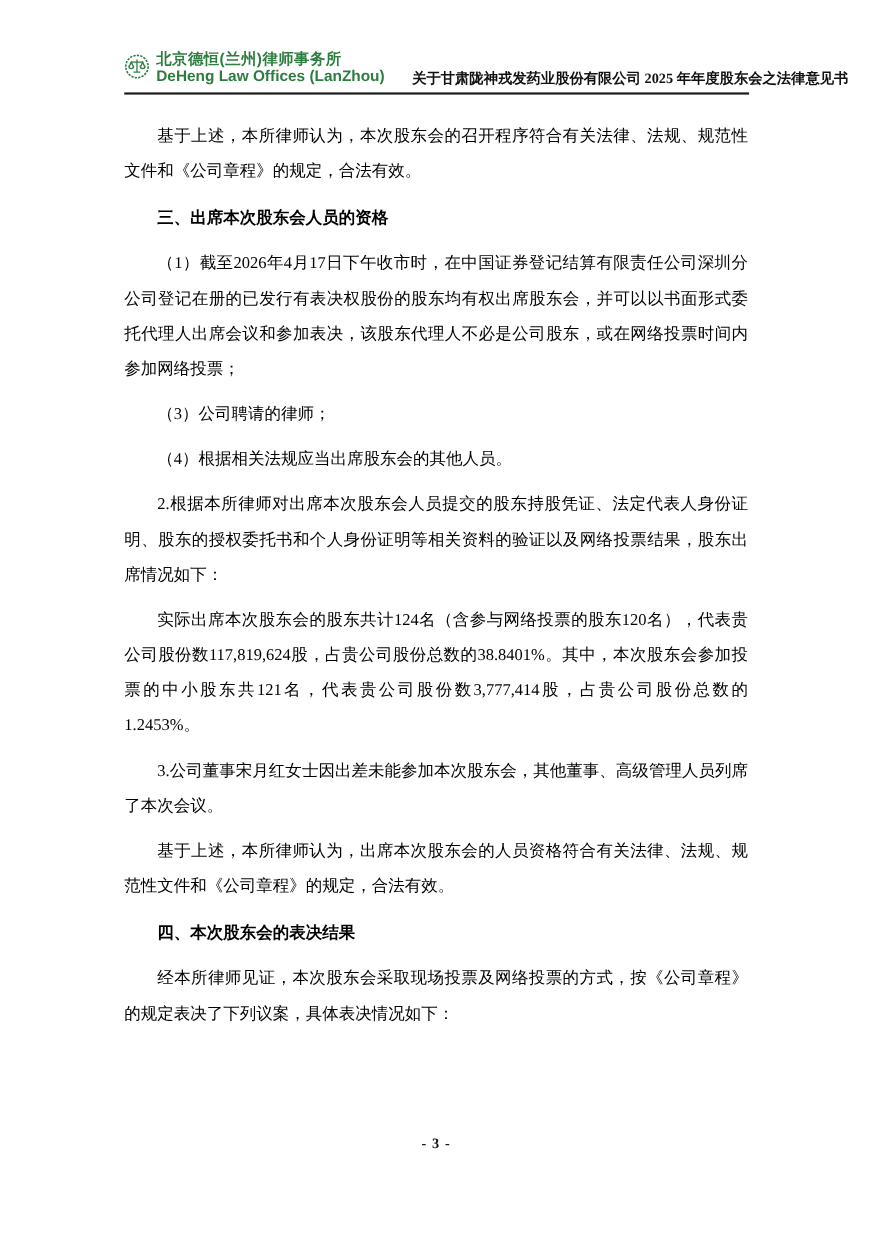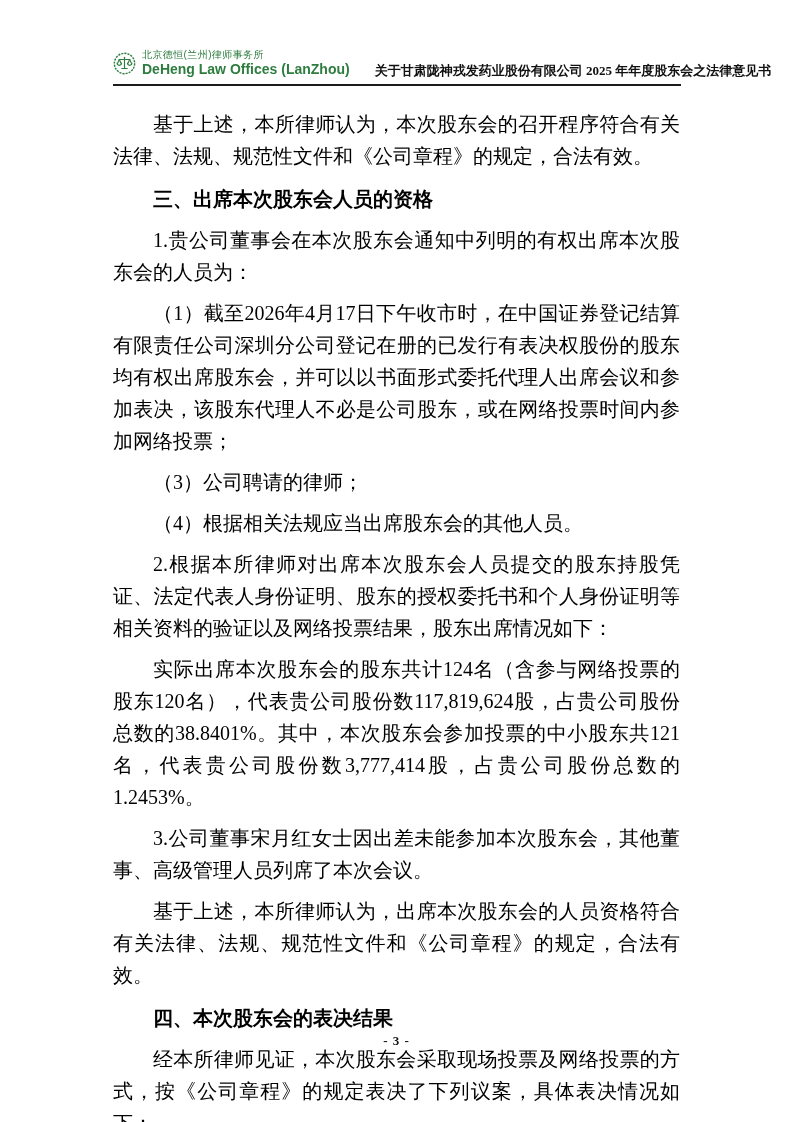--- a/index.html
+++ b/index.html
@@ -29,22 +29,22 @@
     display: flex;
     align-items: center;
     gap: 6px;
     padding-bottom: 7px;
     white-space: nowrap;
   }
   .logo-badge { width: 23px; height: 23px; flex: 0 0 auto; display: block; }
   .firm-names { display: flex; flex-direction: column; line-height: 1.15; }
   .firm-cn {
     font-family: "Liberation Sans", "DejaVu Sans", sans-serif;
-    font-weight: normal;
-    font-size: 10px;
+    font-weight: bold;
+    font-size: 14px;
     letter-spacing: 0.4px;
     color: #2e7d40;
   }
   .firm-en {
     font-family: "Liberation Sans", "DejaVu Sans", sans-serif;
     font-weight: bold;
     font-size: 14px;
     color: #2e7d40;
   }
   .doc-title {
@@ -62,21 +62,21 @@
     margin: 22px 113px 0 113px;
     font-size: 16px;
     line-height: 32px;
     text-align: justify;
     color: #000000;
   }
   .doc-body p,
   .doc-body h2 {
     margin: 9px 0;
     text-indent: 2em;
-    font-size: 20px;
+    font-size: 15px;
     font-weight: normal;
   }
   .doc-body h2 { font-weight: bold; margin-top: 11px; }
   .doc-body > :first-child { margin-top: 0; }
 
   
   .page-footer {
     position: absolute;
     left: 0;
     top: 1031px;
@@ -116,21 +116,20 @@
         <span class="firm-cn">北京德恒(兰州)律师事务所</span>
         <span class="firm-en">DeHeng Law Offices (LanZhou)</span>
       </div>
     </div>
     <div class="doc-title">关于甘肃陇神戎发药业股份有限公司 2025 年年度股东会之法律意见书</div>
   </header>
 
   <main class="doc-body">
     <p>基于上述，本所律师认为，本次股东会的召开程序符合有关法律、法规、规范性文件和《公司章程》的规定，合法有效。</p>
     <h2>三、出席本次股东会人员的资格</h2>
-    <p>1.贵公司董事会在本次股东会通知中列明的有权出席本次股东会的人员为：</p>
     <p>（1）截至2026年4月17日下午收市时，在中国证券登记结算有限责任公司深圳分公司登记在册的已发行有表决权股份的股东均有权出席股东会，并可以以书面形式委托代理人出席会议和参加表决，该股东代理人不必是公司股东，或在网络投票时间内参加网络投票；</p>
     <p>（3）公司聘请的律师；</p>
     <p>（4）根据相关法规应当出席股东会的其他人员。</p>
     <p>2.根据本所律师对出席本次股东会人员提交的股东持股凭证、法定代表人身份证明、股东的授权委托书和个人身份证明等相关资料的验证以及网络投票结果，股东出席情况如下：</p>
     <p>实际出席本次股东会的股东共计124名（含参与网络投票的股东120名），代表贵公司股份数117,819,624股，占贵公司股份总数的38.8401%。其中，本次股东会参加投票的中小股东共121名，代表贵公司股份数3,777,414股，占贵公司股份总数的1.2453%。</p>
     <p>3.公司董事宋月红女士因出差未能参加本次股东会，其他董事、高级管理人员列席了本次会议。</p>
     <p>基于上述，本所律师认为，出席本次股东会的人员资格符合有关法律、法规、规范性文件和《公司章程》的规定，合法有效。</p>
     <h2>四、本次股东会的表决结果</h2>
     <p>经本所律师见证，本次股东会采取现场投票及网络投票的方式，按《公司章程》的规定表决了下列议案，具体表决情况如下：</p>
   </main>

